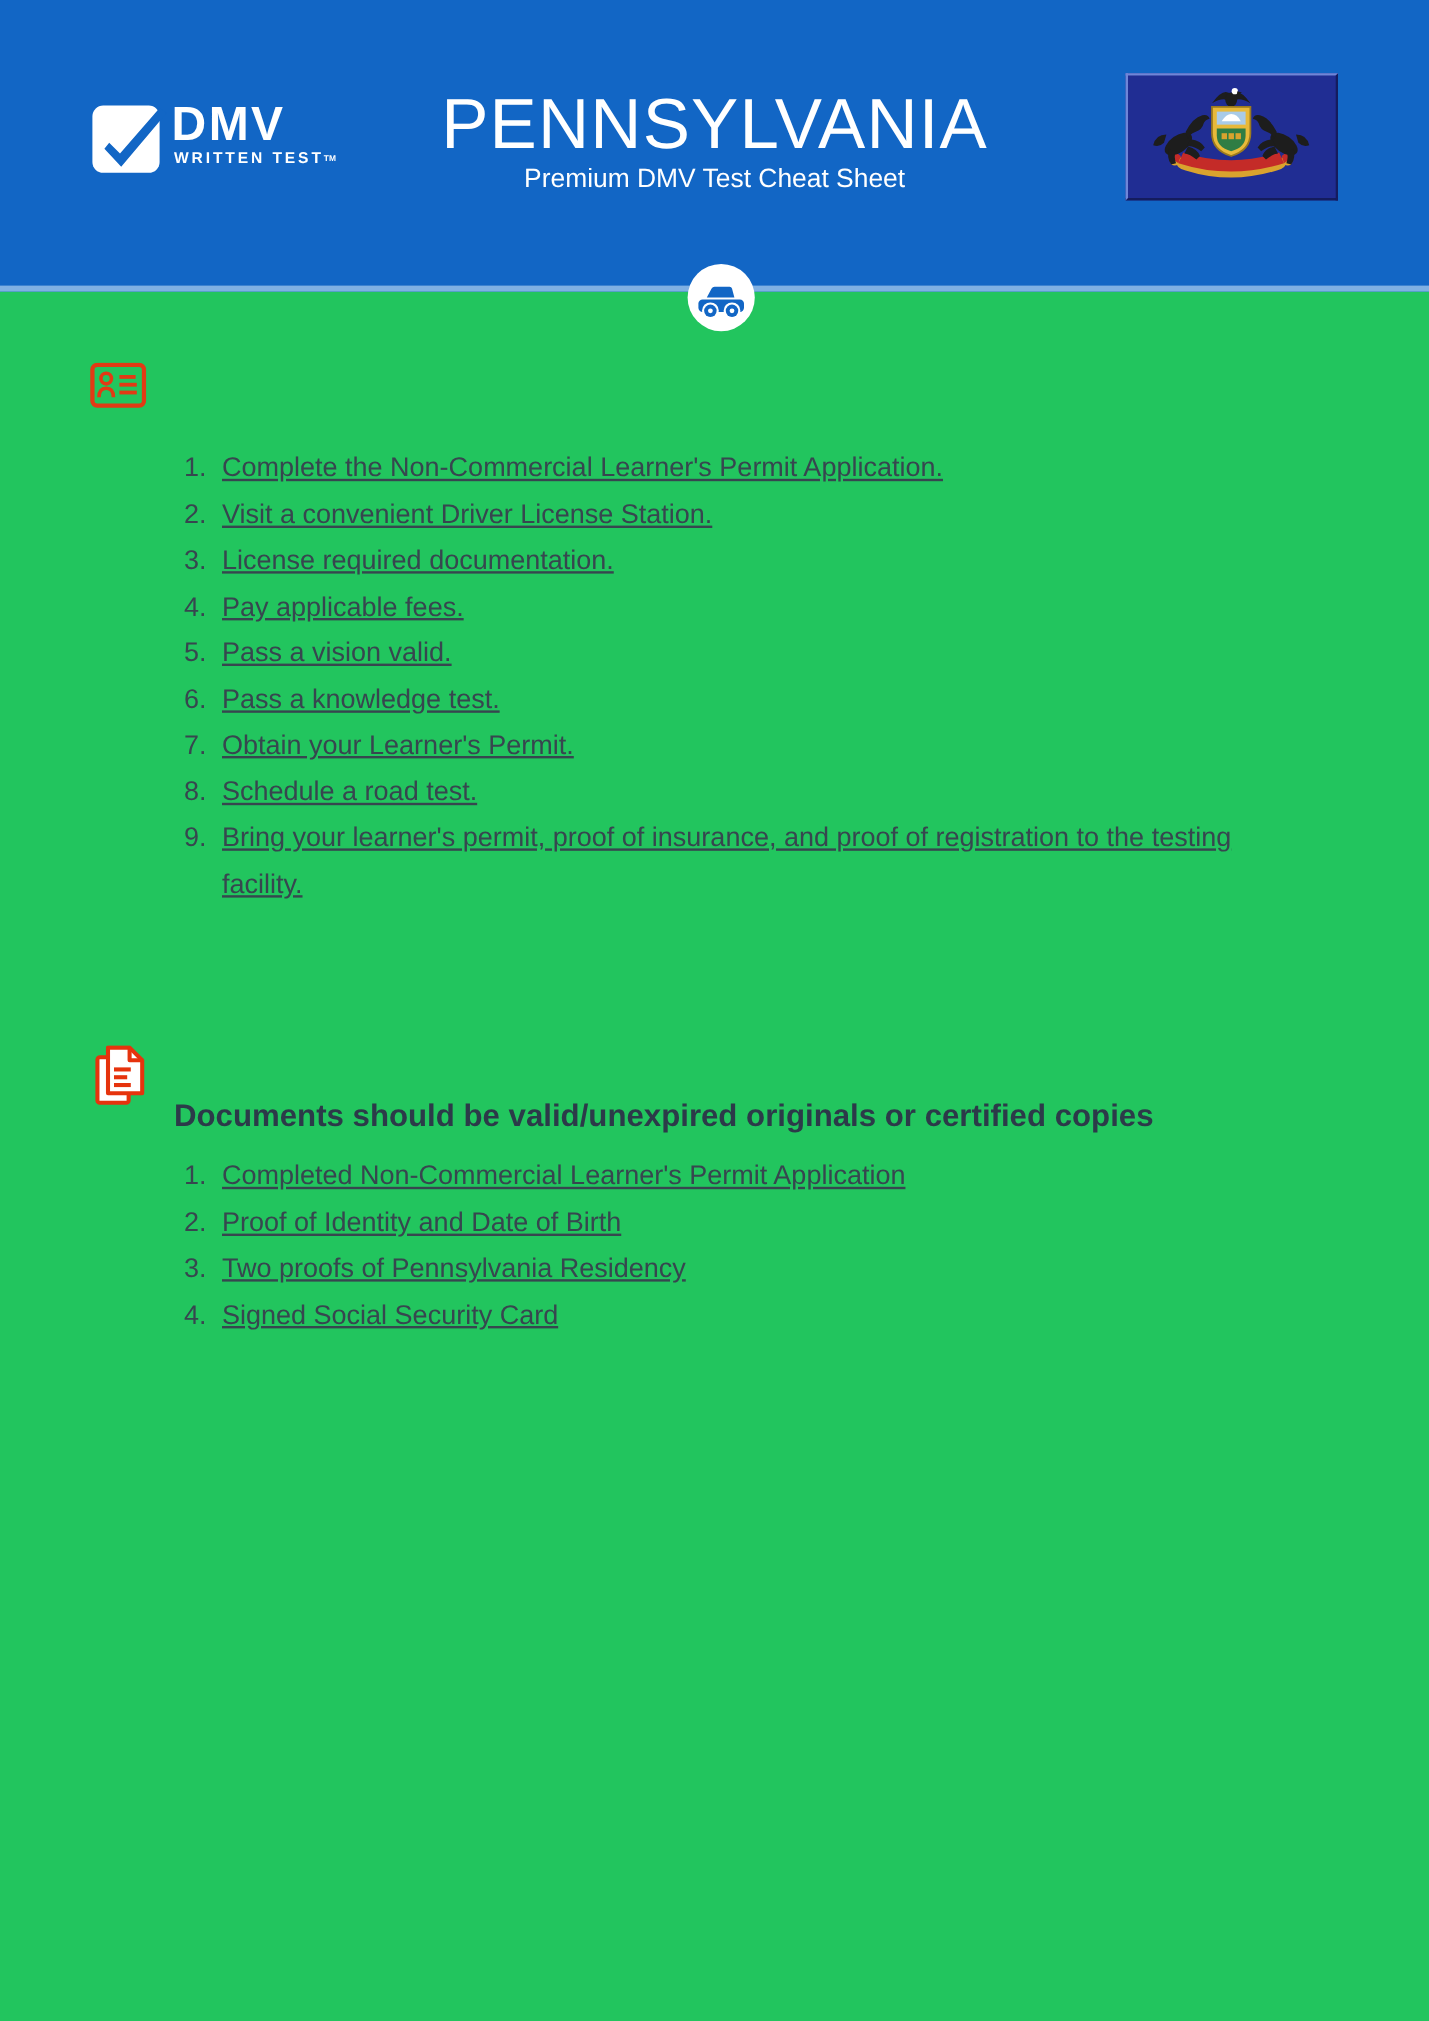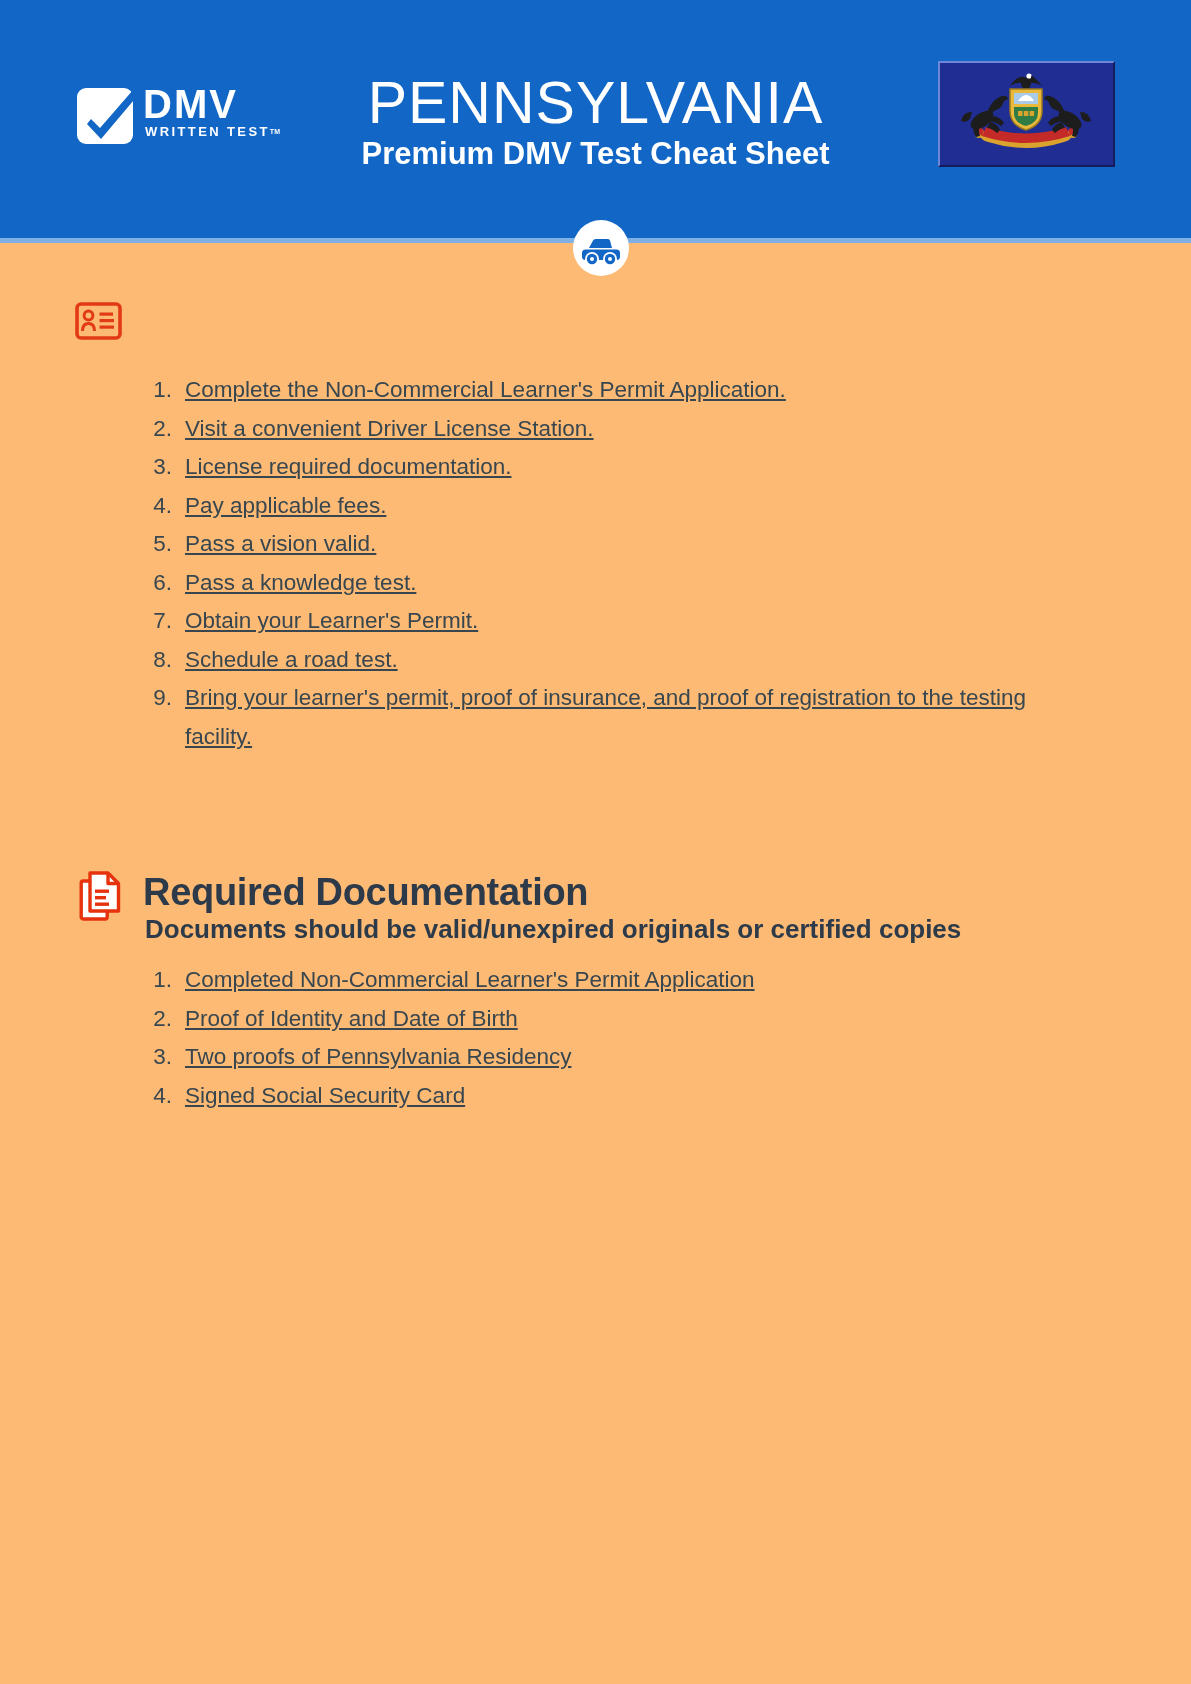--- a/index.html
+++ b/index.html
@@ -1,20 +1,20 @@
 <!DOCTYPE html>
 <html><head>
 <meta charset="utf-8">
 <style>
   html,body{margin:0;padding:0;background:#ffffff;}
   #page{
     position:relative;
     width:1191px;height:1684px;
     margin:0 auto;
-    background:#fdba74;
+    background:#22c55e;
     font-family:"Liberation Sans", sans-serif;
     overflow:hidden;
   }
   
   .header{
     position:absolute;left:0;top:0;width:100%;height:238px;
     background:#1266C5;
     border-bottom:5px solid #7FB0E3;
   }
   .logo{position:absolute;left:77px;top:70px;width:230px;height:80px;}
@@ -34,21 +34,21 @@
   }
   .logo-tm{font-size:7px;vertical-align:2px;letter-spacing:0;}
   .title-block{position:absolute;left:0;top:0;width:100%;text-align:center;}
   .state-title{
     position:absolute;left:0;top:74px;width:100%;
     font-size:59px;font-weight:normal;color:#ffffff;letter-spacing:1px;line-height:1;
     margin:0;
   }
   .sheet-subtitle{
     position:absolute;left:0;top:138px;width:100%;
-    font-size:31px;font-weight:bold;color:#ffffff;line-height:1;
+    font-size:22px;font-weight:normal;color:#ffffff;line-height:1;
   }
   .flag{
     position:absolute;left:938px;top:61px;width:177px;height:106px;
     border-top:2px solid #6f86d8;border-left:2px solid #6f86d8;
     border-right:2px solid #141c5e;border-bottom:2px solid #141c5e;
     box-sizing:border-box;background:#202D93;
   }
   .flag svg{display:block;width:100%;height:100%;}
   .car-badge{
     position:absolute;left:573px;top:220px;width:56px;height:56px;
@@ -234,21 +234,20 @@
     </ol>
 
   <svg id="icon-docs" class="section-icon" viewBox="0 0 42 51">
     <rect x="2.2" y="10" width="26" height="38" rx="2" fill="#ffffff" stroke="#E6330D" stroke-width="3.4"></rect>
     <path d="M11,2 L29,2 L39.5,12.5 L39.5,40 L11,40 Z" fill="#ffffff" stroke="#E6330D" stroke-width="3.4" stroke-linejoin="round"></path>
     <path d="M29,2 L29,12.5 L39.5,12.5" fill="none" stroke="#E6330D" stroke-width="3.4" stroke-linejoin="round"></path>
     <rect x="16" y="18.5" width="14" height="3.4" fill="#E6330D"></rect>
     <rect x="16" y="25" width="11" height="3.4" fill="#E6330D"></rect>
     <rect x="16" y="31.5" width="14" height="3.4" fill="#E6330D"></rect>
   </svg>
-  <h2 id="title-docs" class="section-title">Required Documentation</h2>
   <div class="section-subtitle">Documents should be valid/unexpired originals or certified copies</div>
 
   <ol id="list-docs" class="steps">
 
       <li class="step">
         <span class="num">1.</span>
         <span class="txt">Completed Non-Commercial Learner's Permit Application</span>
       </li>
 
       <li class="step">

